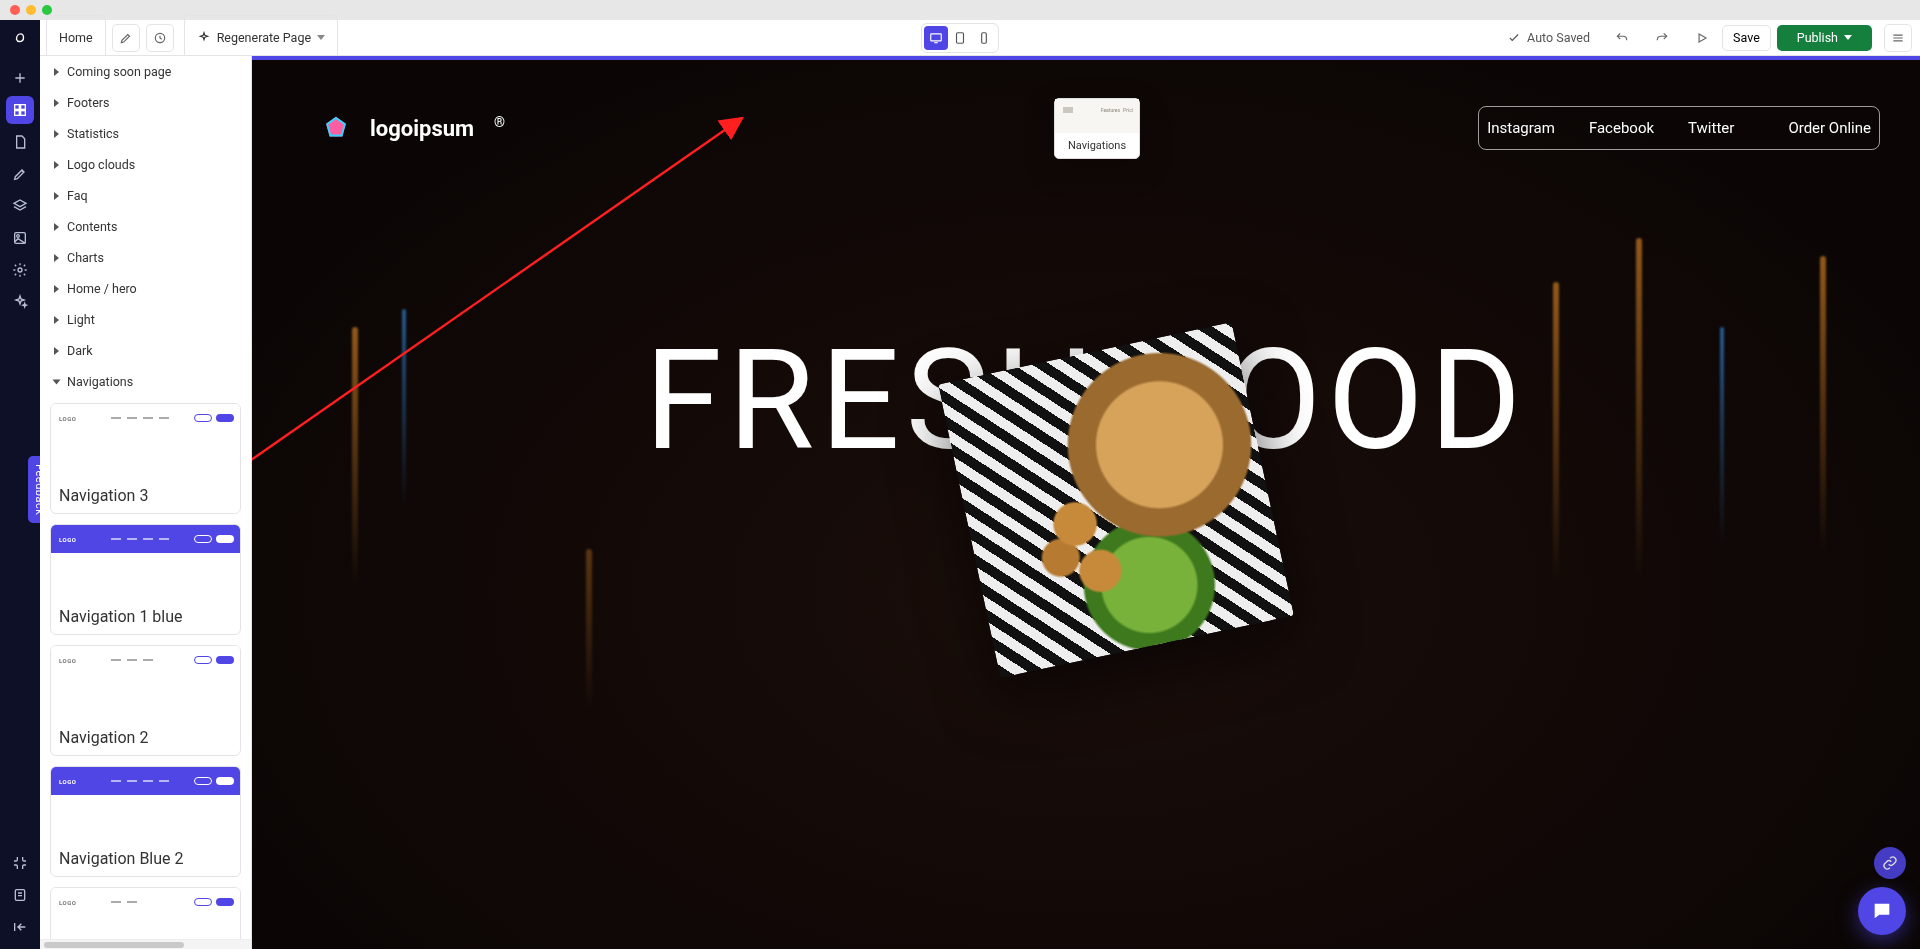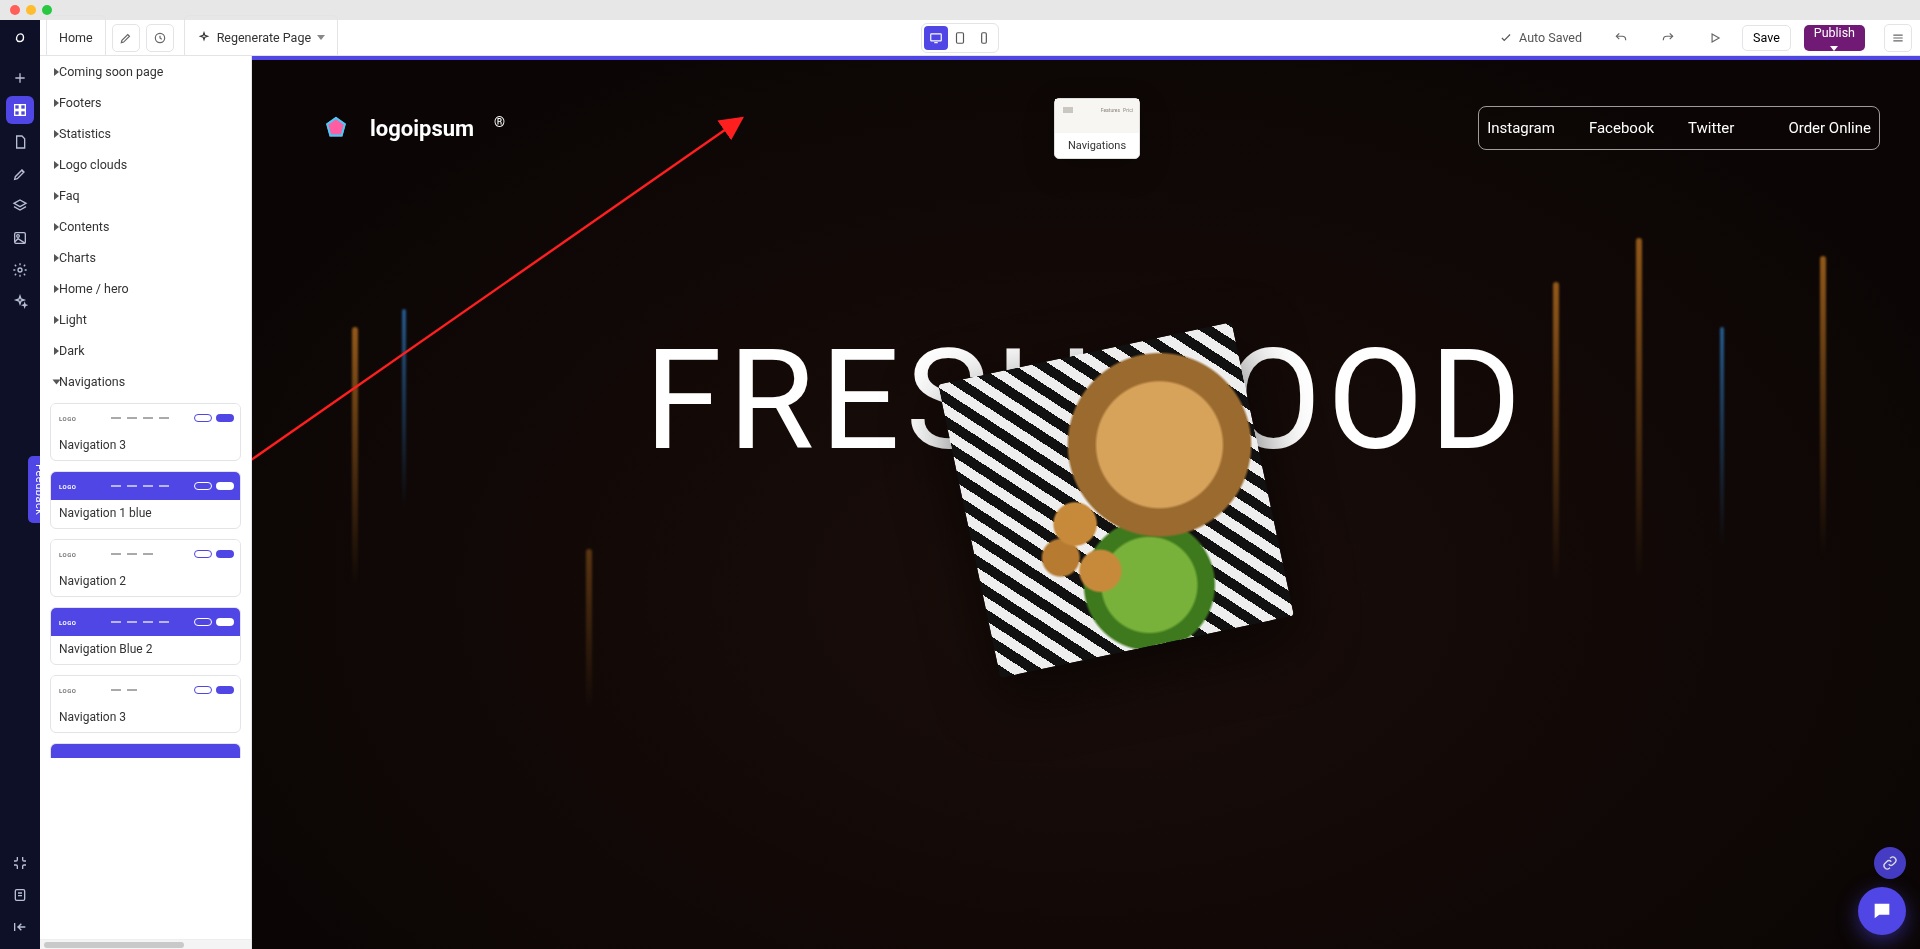--- a/index.html
+++ b/index.html
@@ -23,59 +23,59 @@
 .tb-btn { height: 45px; padding: 0 12px; margin-left: 6px; display: flex; align-items: center; gap: 6px; font-size: 12.5px; color: #333; border: 1px solid transparent; border-radius: 5px; background: transparent; cursor: pointer; }
 .tb-btn.bordered { border-color: #e4e4e7; }
 .tb-icon-btn { width: 28px; height: 28px; margin-left: 6px; display: flex; align-items: center; justify-content: center; border: 1px solid #e4e4e7; border-radius: 5px; cursor: pointer; color: #666; }
 .tb-icon-btn svg, .toolbar svg { width: 14px; height: 14px; }
 .caret { width: 0; height: 0; border-left: 4px solid transparent; border-right: 4px solid transparent; border-top: 5px solid #888; }
 
 .toolbar-center { position: absolute; left: 50%; transform: translateX(-50%); display: flex; align-items: center; gap: 0; border: 1px solid #e4e4e7; border-radius: 6px; padding: 2px; }
 .device-btn { width: 24px; height: 24px; display: flex; align-items: center; justify-content: center; border-radius: 4px; cursor: pointer; color: #555; }
 .device-btn.active { background: #4f46e5; color: #fff; }
 
-.toolbar-right { margin-left: auto; display: flex; align-items: center; gap: 13px; padding-right: 8px; }
+.toolbar-right { margin-left: auto; display: flex; align-items: center; gap: 6px; padding-right: 8px; }
 .autosaved { font-size: 12.5px; color: #555; display: flex; align-items: center; gap: 6px; margin-right: 6px; }
-.publish-btn { background: #701a75; color: #fff; border: none; border-radius: 5px; height: 26px; padding: 0 10px; font-size: 12.5px; display: flex; align-items: center; gap: 6px; cursor: pointer; flex-direction: column; }
+.publish-btn { background: #15803d; color: #fff; border: none; border-radius: 5px; height: 26px; padding: 0 20px; font-size: 12.5px; display: flex; align-items: center; gap: 6px; cursor: pointer; }
 .publish-btn .caret { border-top-color: #fff; }
 .save-btn { height: 26px; padding: 0 10px; border: 1px solid #e4e4e7; background: #fff; border-radius: 5px; font-size: 12.5px; cursor: pointer; }
 
 
 .main { flex: 1; display: flex; min-height: 0; }
 .rail { width: 40px; background: #0d1026; display: flex; flex-direction: column; align-items: center; padding-top: 8px; gap: 4px; position: relative; }
 .rail-btn { width: 28px; height: 28px; display: flex; align-items: center; justify-content: center; border-radius: 6px; color: #b9bed4; cursor: pointer; }
 .rail-btn.active { background: #4f46e5; color: #fff; }
 .rail-btn svg { width: 16px; height: 16px; }
 .rail-bottom { margin-top: auto; margin-bottom: 8px; display: flex; flex-direction: column; gap: 4px; align-items: center; }
 
 .feedback-tab { position: absolute; left: 40px; top: 400px; transform: translateX(-50%) translateX(20px); }
 .feedback-inner { background: #4f46e5; color: #fff; font-size: 11px; padding: 8px 5px; border-radius: 5px; writing-mode: vertical-rl; cursor: pointer; letter-spacing: .5px; position: absolute; left: -32px; top: 0; }
 
 
 .panel { width: 212px; border-right: 1px solid #e4e4e7; display: flex; flex-direction: column; background: #fff; position: relative; }
 .panel-scroll { flex: 1; overflow-y: auto; }
 .panel-scroll::-webkit-scrollbar { width: 8px; }
 .panel-scroll::-webkit-scrollbar-thumb { background: #c9c9c9; border-radius: 4px; }
-.cat { display: flex; align-items: center; padding: 8px 14px; font-size: 12.5px; color: #333; cursor: pointer; }
+.cat { display: flex; align-items: center; gap: 8px; padding: 8px 14px; font-size: 12.5px; color: #333; cursor: pointer; }
 .cat .chev { width: 0; height: 0; border-top: 4px solid transparent; border-bottom: 4px solid transparent; border-left: 5px solid #555; }
 .cat.open .chev { transform: rotate(90deg); }
 .thumbs { padding: 6px 10px 10px; display: flex; flex-direction: column; gap: 10px; }
 .thumb { border: 1px solid #e4e4e7; border-radius: 6px; overflow: hidden; cursor: grab; background: #fff; }
 .thumb-prev { height: 28px; background: #fff; position: relative; }
 .thumb-prev.blue { background: #4f46e5; }
 .thumb-prev .mini-logo { position: absolute; left: 8px; top: 50%; transform: translateY(-50%); font-size: 6px; font-weight: 700; color: #777; letter-spacing: .5px; }
 .thumb-prev.blue .mini-logo { color: #fff; }
 .thumb-prev .mini-links { position: absolute; left: 60px; top: 50%; transform: translateY(-50%); display: flex; gap: 6px; }
 .thumb-prev .mini-links span { width: 10px; height: 2px; background: #aaa; display: block; }
 .thumb-prev.blue .mini-links span { background: rgba(255,255,255,.6); }
 .thumb-prev .mini-pill { position: absolute; right: 6px; top: 50%; transform: translateY(-50%); width: 18px; height: 8px; border-radius: 4px; background: #4f46e5; }
 .thumb-prev .mini-pill.outline { background: transparent; border: 1px solid #4f46e5; right: 28px; }
 .thumb-prev.blue .mini-pill { background: #fff; }
 .thumb-prev.blue .mini-pill.outline { border-color: #fff; background: transparent; }
-.thumb-label { font-size: 12px; color: #333; padding: 6px 8px 8px; }
+.thumb-label { font-size: 16px; color: #333; padding: 6px 8px 8px; margin-top: 48px; }
 
 .panel-hscroll { height: 10px; border-top: 1px solid #eee; background: #f4f4f4; position: relative; }
 .panel-hscroll::after { content: ""; position: absolute; left: 4px; top: 2px; width: 140px; height: 6px; background: #c9c9c9; border-radius: 3px; }
 
 
 .canvas-wrap { flex: 1; position: relative; background: #fff; overflow: hidden; }
 .canvas-purple-bar { position: absolute; top: 0; left: 0; right: 0; height: 4px; background: #4f46e5; z-index: 3; }
 .canvas { position: absolute; top: 4px; left: 0; right: 0; bottom: 0; background: radial-gradient(ellipse at 50% 60%, #1a0e0a 0%, #120907 45%, #0b0605 80%) #0b0605; overflow: hidden; }
 
 

